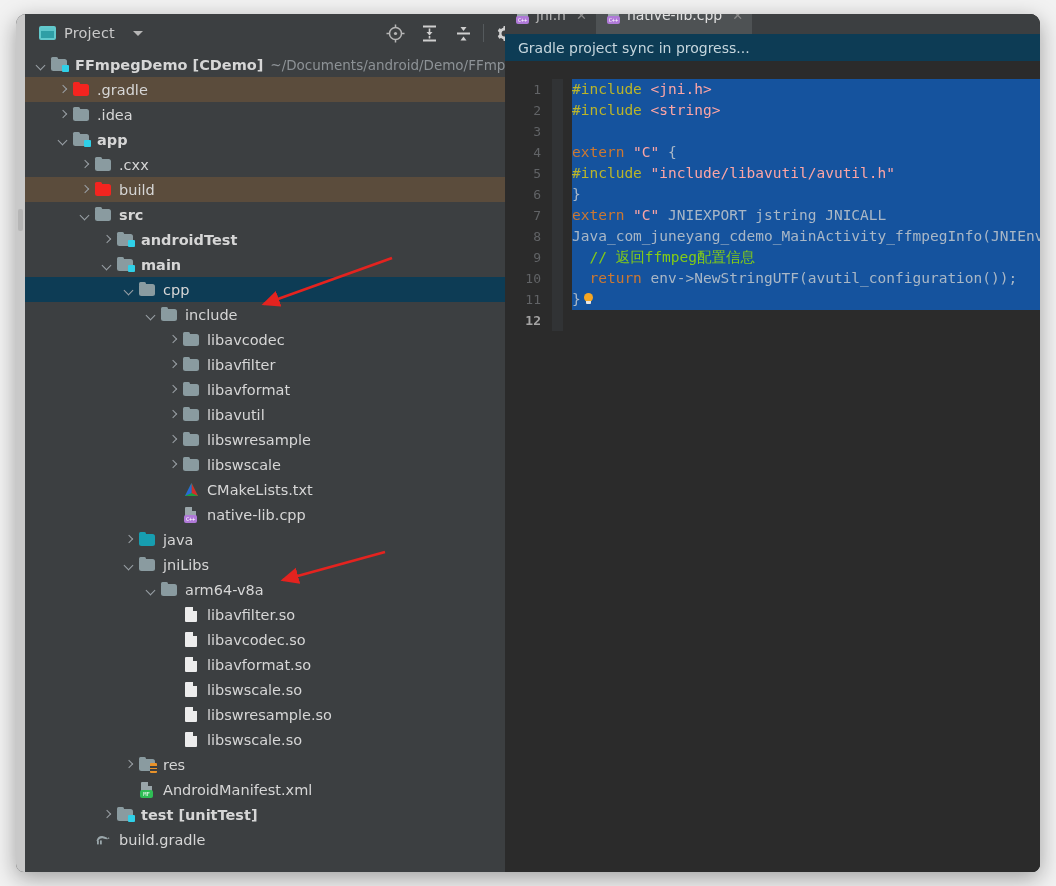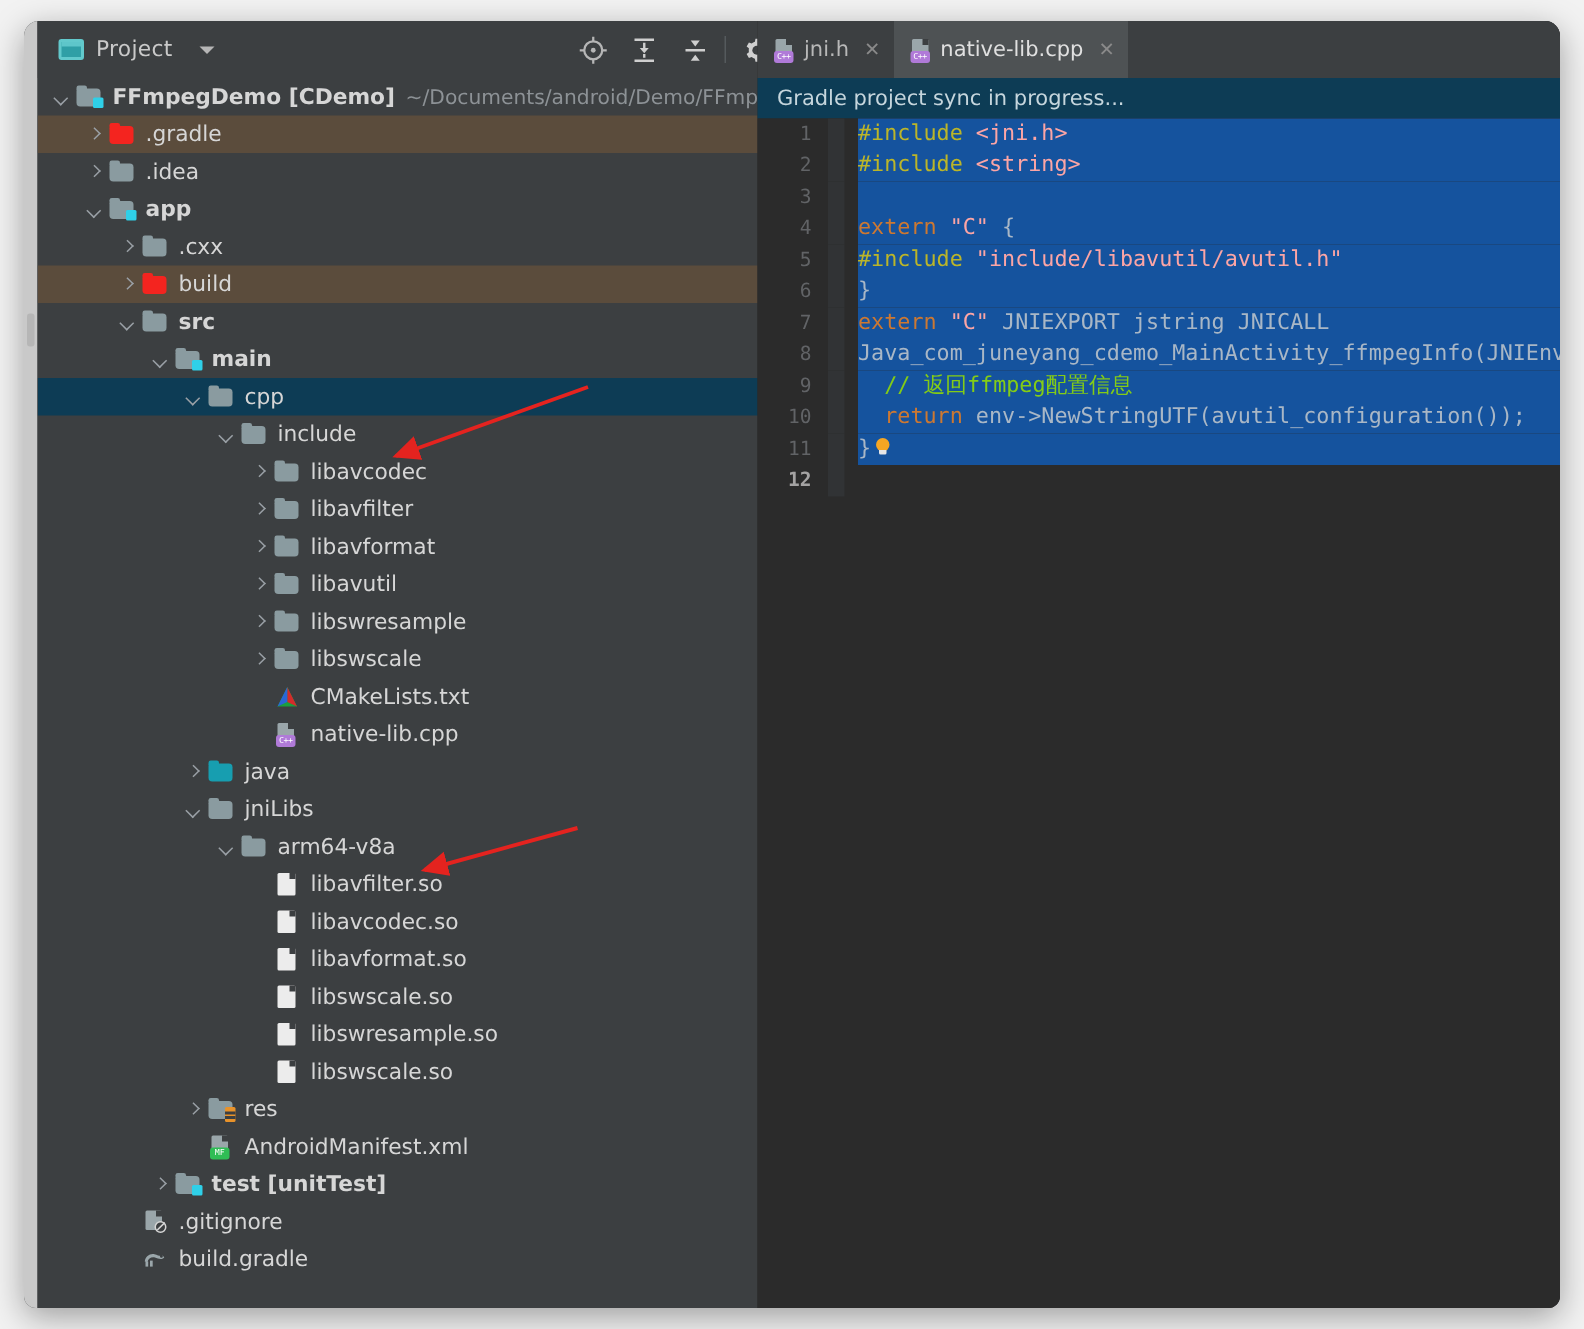--- a/index.html
+++ b/index.html
@@ -149,21 +149,21 @@
   .grd{position:absolute;left:0;top:0;width:16px;height:15px;}
 
   .lbl{color:#d6d6d6;}
   .path{color:#8d9296;font-size:13.5px;margin-left:7px;}
   .bold{font-weight:bold;}
 
   
   #editor-panel{
     position:absolute;left:489px;top:0;right:0;bottom:0;background:#2b2b2b;
   }
-  #tabs{height:38px;background:#3c3f41;display:flex;align-items:flex-end;}
+  #tabs{height:20px;background:#3c3f41;display:flex;align-items:flex-end;}
   .tab{
     height:38px;display:flex;align-items:center;gap:6px;padding:0 9px 0 10px;
     font-size:14px;color:#b8b8b8;box-sizing:border-box;cursor:default;
   }
   .tab.active{background:#4e5254;color:#e0e0e0;}
   .tab .x{color:#8a8a8a;font-size:13px;margin-left:4px;}
   .tab .ticon{width:15px;height:15px;position:relative;flex:0 0 15px;}
 
   #sync-bar{
     height:27px;background:#0d3c55;color:#c6d6dd;font-size:14px;
@@ -311,20 +311,29 @@
         <div class="row">
           <span style="flex: 0 0 54px;"></span>
           <span class="arrow down"></span>
           <span class="ic">
             <span class="folder"></span>
           </span>
           <span class="lbl bold">src</span>
         </div>
         <div class="row">
           <span style="flex: 0 0 76px;"></span>
+          <span class="arrow right"></span>
+          <span class="ic">
+            <span class="folder"></span>
+            <span class="badge-blue"></span>
+          </span>
+          <span class="lbl bold">androidTest</span>
+        </div>
+        <div class="row">
+          <span style="flex: 0 0 76px;"></span>
           <span class="arrow down"></span>
           <span class="ic">
             <span class="folder"></span>
             <span class="badge-blue"></span>
           </span>
           <span class="lbl bold">main</span>
         </div>
         <div class="row hl-sel">
           <span style="flex: 0 0 98px;"></span>
           <span class="arrow down"></span>
@@ -505,31 +514,20 @@
           <span class="lbl">AndroidManifest.xml</span>
         </div>
         <div class="row">
           <span style="flex: 0 0 76px;"></span>
           <span class="arrow right"></span>
           <span class="ic">
             <span class="folder"></span>
             <span class="badge-blue"></span>
           </span>
           <span class="lbl bold">test [unitTest]</span>
-        </div>
-        <div class="row">
-          <span style="flex: 0 0 54px;"></span>
-          <span class="arrow none"></span>
-          <span class="ic">
-            <span class="gitig">
-              <span class="pg"></span>
-              <span class="cir"></span>
-            </span>
-          </span>
-          <span class="lbl">.gitignore</span>
         </div>
         <div class="row">
           <span style="flex: 0 0 54px;"></span>
           <span class="arrow none"></span>
           <span class="ic">
             <span class="grd"><svg width="16" height="15" viewBox="0 0 16 15">
                 <path d="M1.5 9 C2 5.5 5 3.5 8 4.2 C10.5 4.8 12 6 13.5 5 L14.5 6.3 C12.5 8.2 10.5 7 8.3 6.4 C6 5.8 3.8 7 3.3 9.5 Z" fill="#9aa6aa"></path>
                 <circle cx="12.6" cy="5.6" r="0.9" fill="#3c3f41"></circle>
                 <rect x="2" y="9" width="1.8" height="3.4" fill="#9aa6aa"></rect>
                 <rect x="5" y="8.4" width="1.8" height="4" fill="#9aa6aa"></rect>

